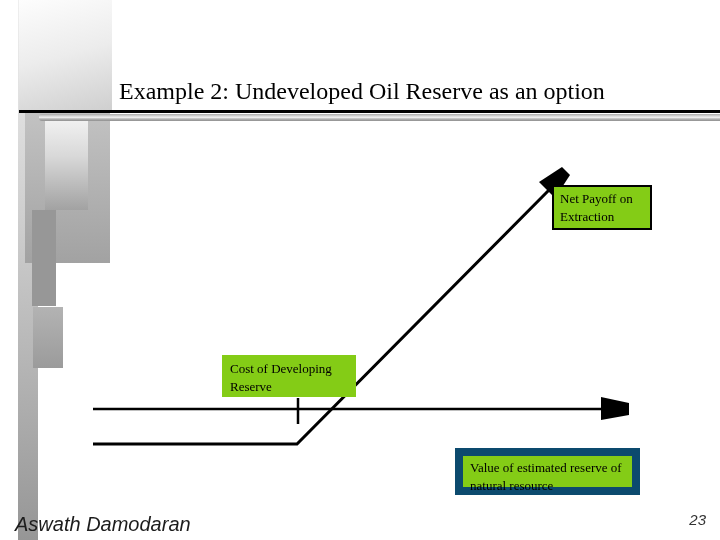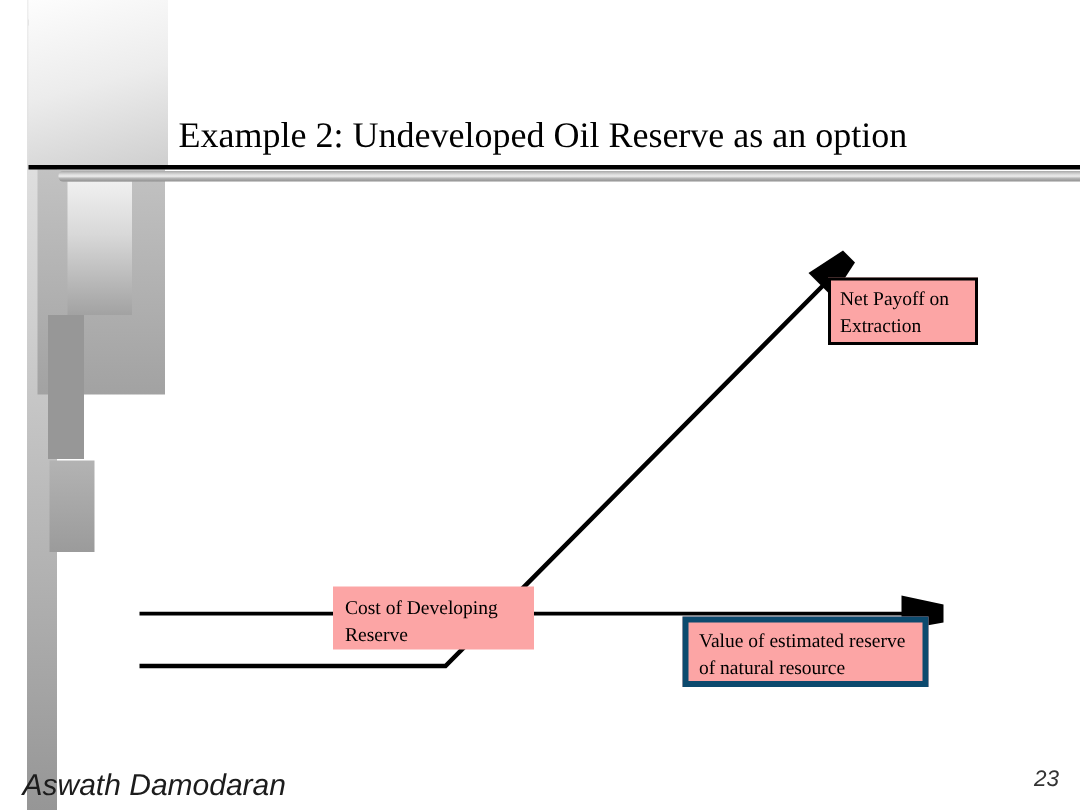--- a/index.html
+++ b/index.html
@@ -40,31 +40,31 @@
     left: 39px; right: 0; top: 114px; height: 7px;
     border-radius: 3px 0 0 3px;
     background: linear-gradient(180deg,#a8a8a8 0%,#d8d8d8 30%,#ececec 50%,#b5b5b5 70%,#8f8f8f 100%);
   }
   
   .diagram-svg { position: absolute; z-index: 3; left: 0; top: 0; }
   
   .label-box {
     position: absolute; z-index: 4;
     box-sizing: border-box;
-    background: #fca5a5;
+    background: #84cc16;
     color: #000;
     font-size: 13px;
     line-height: 1.38;
   }
   .label-box.net   { left: 552px; top: 185px; width: 100px; height: 45px;
                      border: 2px solid #000; padding: 3px 2px 2px 6px; }
   .label-box.cost  { left: 222px; top: 355px; width: 134px; height: 42px;
-                     padding: 5px 2px 2px 8px; margin-top: 36px; }
-  .label-box.value { left: 455px; top: 411px; width: 164px; height: 47px;
-                     border: 4px solid #0c4a6e; padding: 3px 2px 2px 7px; }
+                     padding: 5px 2px 2px 8px; }
+  .label-box.value { left: 455px; top: 448px; width: 185px; height: 47px;
+                     border: 8px solid #0c4a6e; padding: 3px 2px 2px 7px; }
   
   .footer-author {
     position: absolute; z-index: 5;
     left: 15px; top: 513px;
     font-family: "Liberation Sans", sans-serif;
     font-style: italic;
     font-size: 20px; color: #1c1c1c;
   }
   .page-number {
     position: absolute; z-index: 5;

